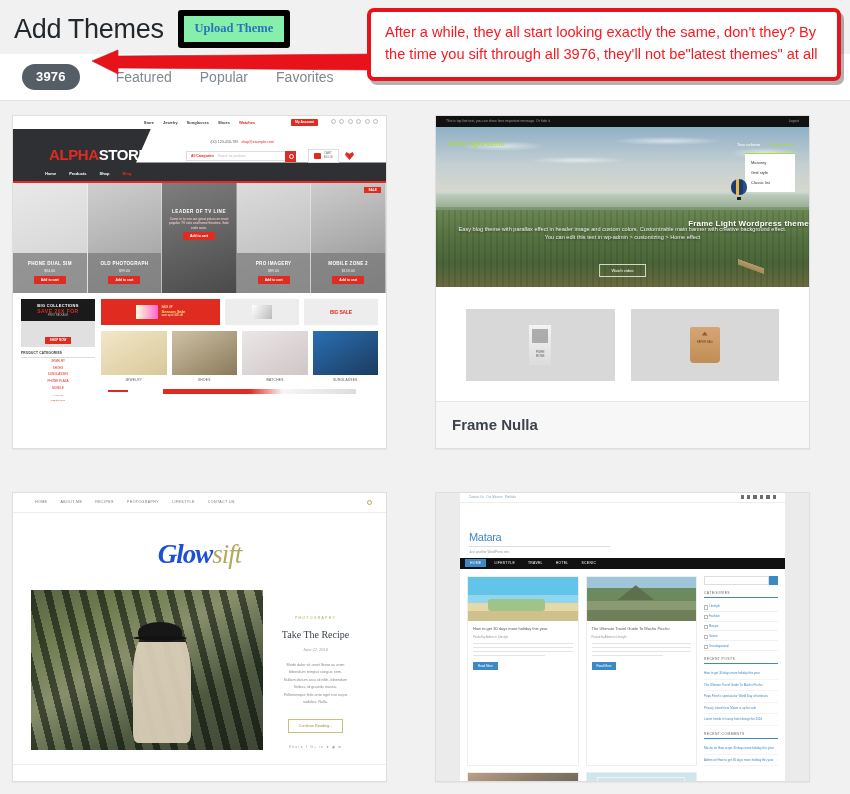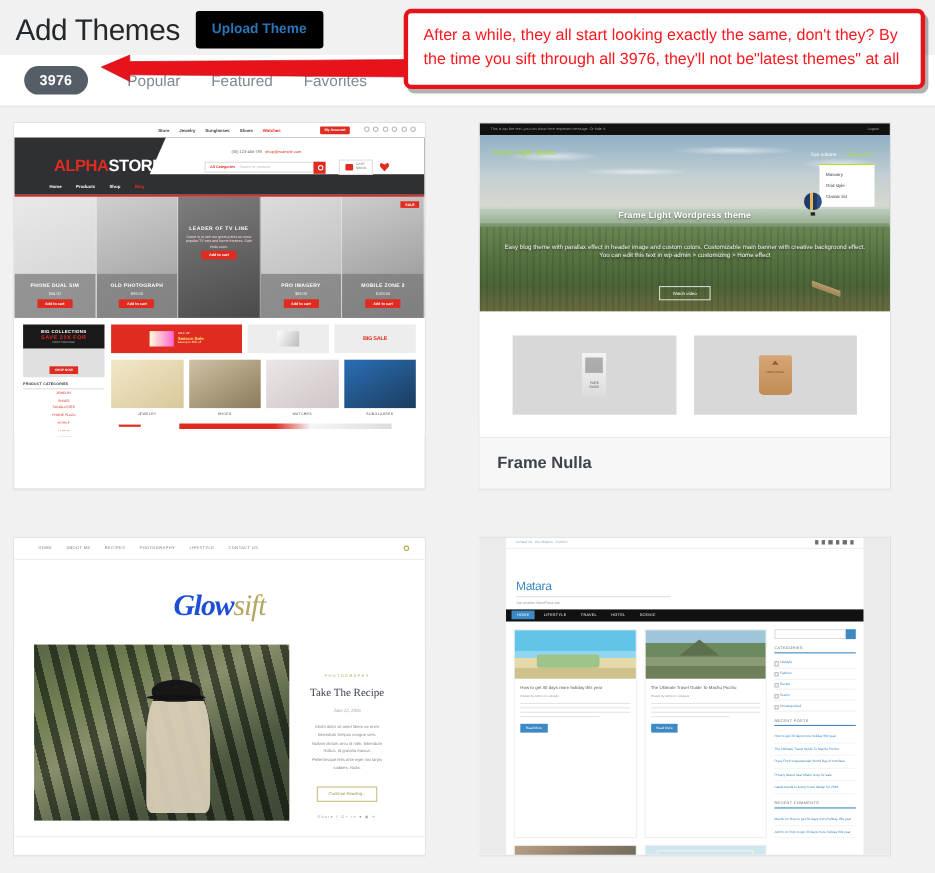--- a/index.html
+++ b/index.html
@@ -16,24 +16,25 @@
   
   .page-head {
     display: flex; align-items: center; gap: 14px;
     padding: 10px 0 6px 14px;
   }
   .page-title {
     font-size: 27px; font-weight: 400; color: #23282d;
     letter-spacing: -0.3px; line-height: 1.2;
   }
   .upload-btn {
-    font-size: 12.5px; color: #2a74b7; background:#000000;
-    border: 4px solid #000000; border-radius: 3px;
+    font-size: 12.5px; color: #2a74b7; background:#86efac;
+    border: 6px solid #000000; border-radius: 3px;
     padding: 6px 11px 7px; cursor: pointer; font-weight: 600;
     line-height: 1;
+    font-family: Liberation Serif, serif;
   }
 
   
   .tabbar {
     background: #fff; border-bottom: 1px solid #e2e2e2;
     height: 47px; display:flex; align-items:center;
     padding-left: 22px; gap: 0;
   }
   .count-badge {
     background: #555d66; color:#fff; font-size:13px; font-weight:700;
@@ -181,21 +182,21 @@
   .fl-demo{position:absolute;left:12px;top:13px;color:#a8e02a;font-size:7px;letter-spacing:.2px;}
   .fl-nav{position:absolute;right:14px;top:15px;display:flex;gap:10px;align-items:center;}
   .fl-nav i{font-style:normal;font-size:4.4px;color:#fff;}
   .fl-nav i.lime{color:#a8e02a;}
   .fl-drop{position:absolute;right:14px;top:26px;width:50px;background:#fff;border-top:1.5px solid #a8e02a;padding:4px 0;}
   .fl-drop u{display:block;text-decoration:none;font-size:4px;color:#333;padding:2.6px 6px;}
   .fl-balloon{position:absolute;right:62px;top:52px;width:16px;height:21px;}
   .fl-balloon::before{content:"";position:absolute;top:0;left:0;width:16px;height:16px;border-radius:50% 50% 45% 45%;
     background:linear-gradient(90deg,#1d3a6b 0 34%,#e8b84b 34% 50%,#1d3a6b 50% 72%,#2a4e86 72% 100%);}
   .fl-balloon::after{content:"";position:absolute;bottom:0;left:6px;width:4px;height:3px;background:#222;}
-  .fl-hero-title{position:absolute;left:0;right:0;top:68px;text-align:center;color:#fff;font-size:8px;font-weight:700;
+  .fl-hero-title{position:absolute;left:0;right:0;top:92px;text-align:right;color:#fff;font-size:8px;font-weight:700;
     text-shadow:0 1px 2px rgba(0,0,0,.5);letter-spacing:.2px;}
   .fl-hero-sub{position:absolute;left:20px;right:20px;top:98px;text-align:center;color:#f2f2f2;font-size:5.6px;
     line-height:1.55;text-shadow:0 1px 2px rgba(0,0,0,.5);}
   .fl-hero-btn{position:absolute;left:50%;transform:translateX(-50%);top:137px;border:.8px solid rgba(255,255,255,.75);
     color:#fff;font-size:4px;padding:3px 12px;}
   .fl-gallery{background:#fff;padding:22px 30px 0;display:flex;gap:16px;}
   .fl-tile{flex:1;height:72px;background:#d8d8d8;position:relative;display:flex;align-items:center;justify-content:center;}
   .fl-bottle{width:22px;height:40px;background:linear-gradient(180deg,#f4f4f4,#dcdcdc);position:relative;}
   .fl-bottle::after{content:"";position:absolute;left:3px;top:4px;right:3px;height:14px;background:#777;opacity:.55;}
   .fl-bottle u{position:absolute;left:3px;bottom:6px;right:3px;text-decoration:none;font-size:3px;color:#555;text-align:center;line-height:1.4;display:block;}
@@ -292,22 +293,22 @@
 </head>
 <body>
 
 <div class="page-head">
   <div class="page-title">Add Themes</div>
   <button class="upload-btn">Upload Theme</button>
 </div>
 
 <div class="tabbar">
   <span class="count-badge">3976</span>
+  <span class="tab">Featured</span>
   <span class="tab">Popular</span>
-  <span class="tab">Featured</span>
   <span class="tab">Favorites</span>
 </div>
 
 <div class="grid">
 
   <div class="theme-card">
     <div class="theme-shot">
       <div class="mini">
         <div class="as-topbar">
           <div class="as-topnav">

